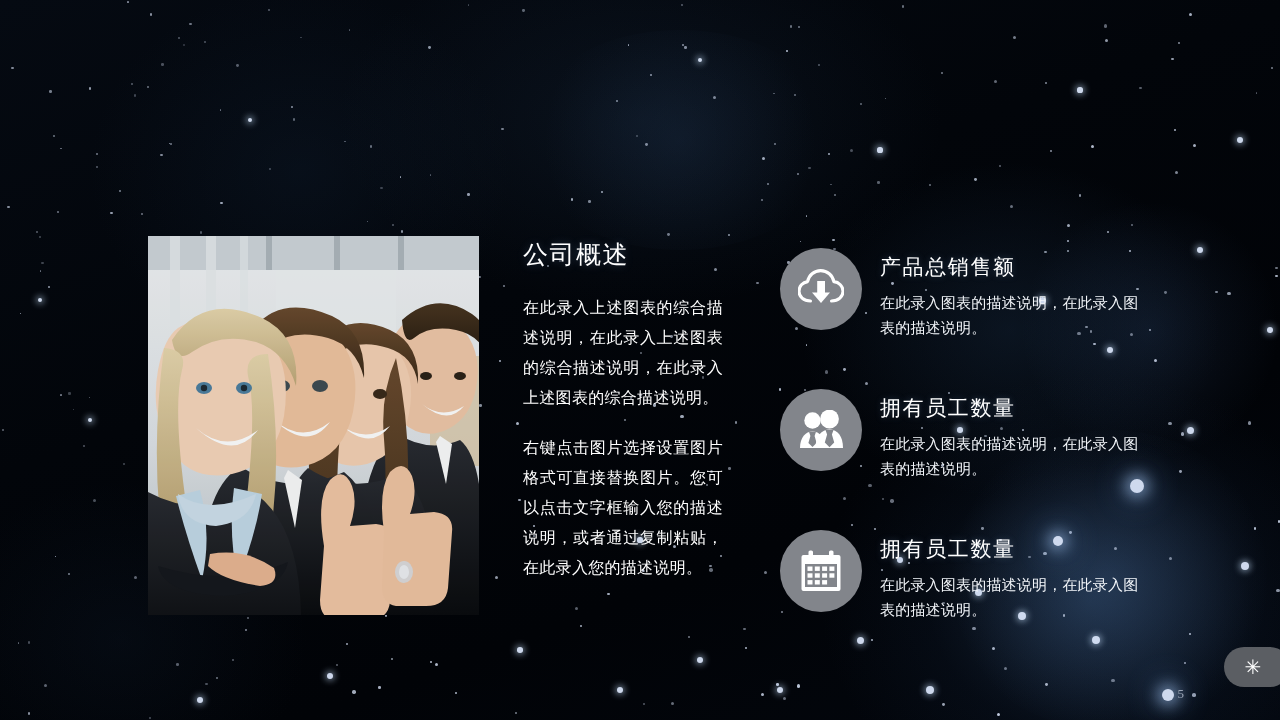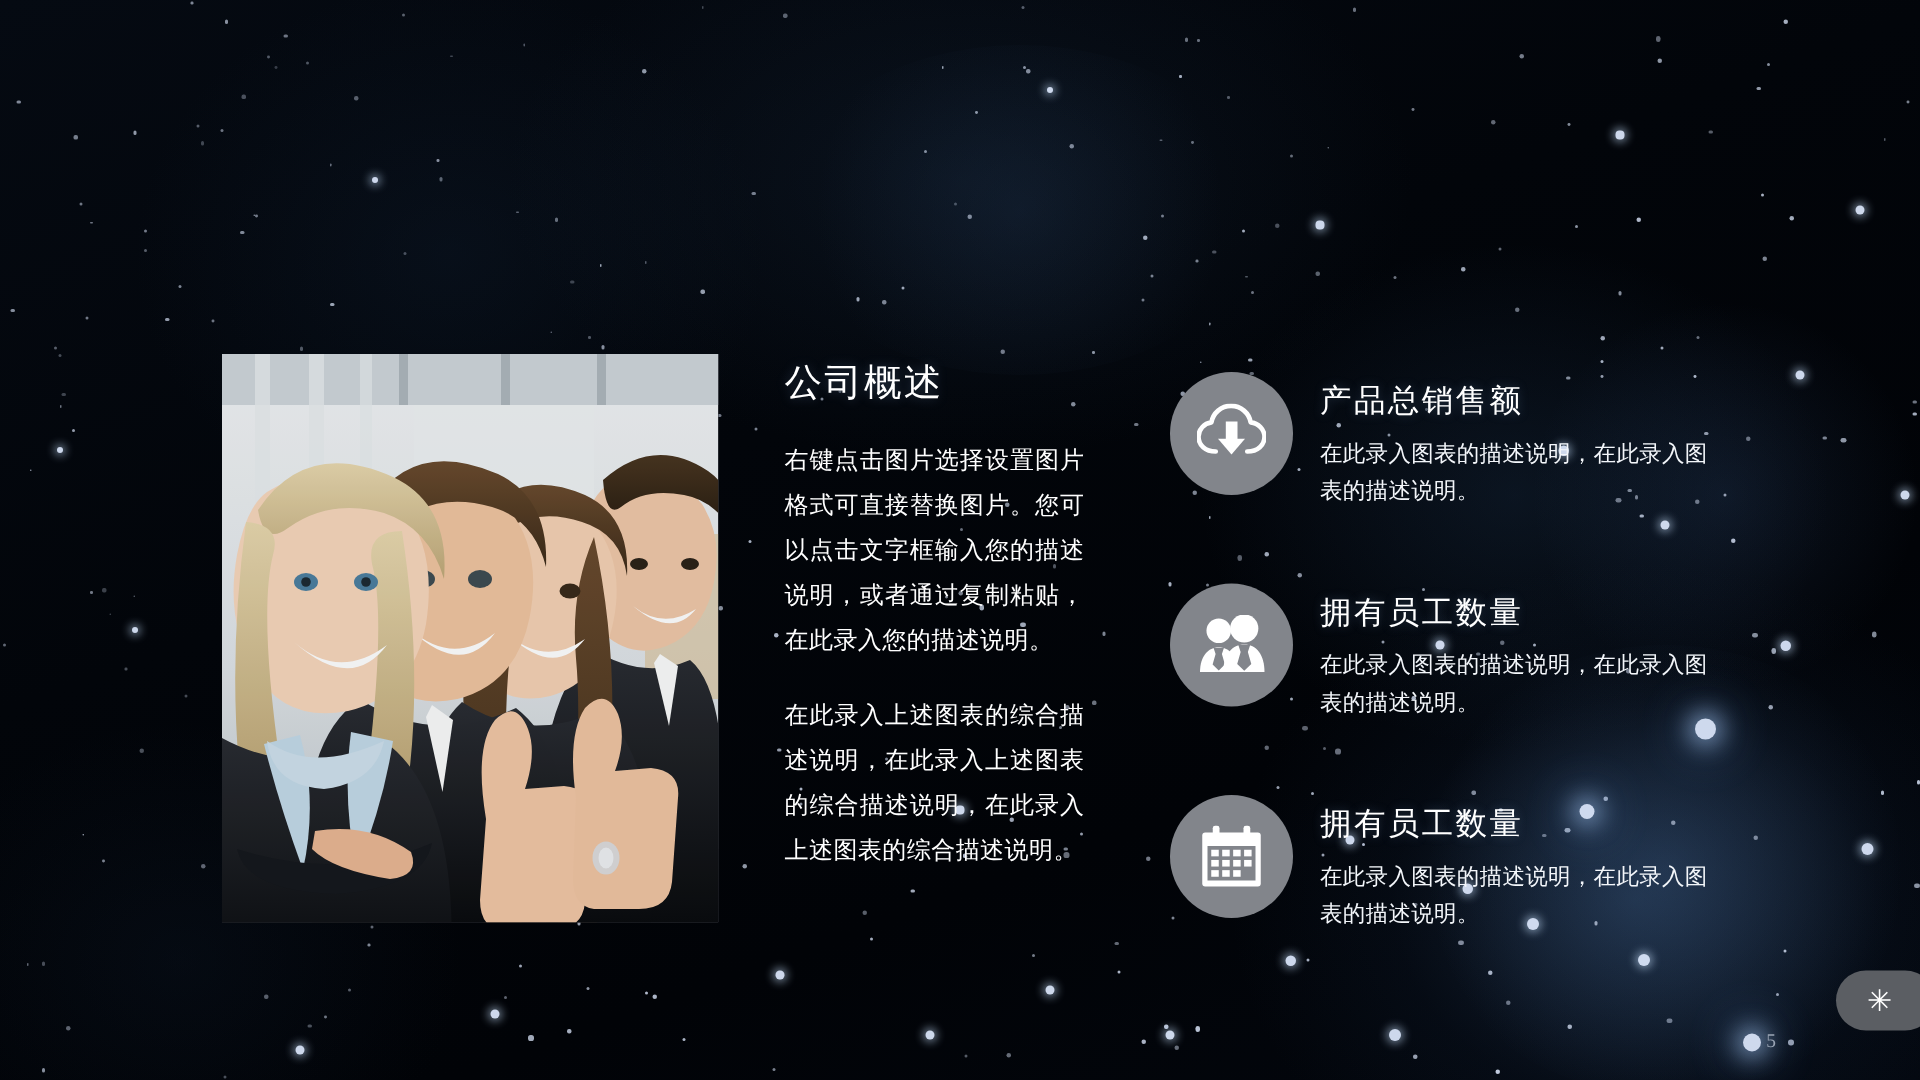--- a/index.html
+++ b/index.html
@@ -650,22 +650,22 @@
       <path d="M176 310 q-8 -48 6 -66 q14 -14 22 6 q6 16 -2 40 l26 -2 q20 2 18 20 l-4 58 q-2 18 -22 18 l-34 0 q-14 -2 -14 -20 Z" fill="#f2c6a5"></path>
       <path d="M236 296 q-6 -42 6 -60 q14 -14 22 4 q6 16 -2 38 l24 -2 q20 2 18 20 l-4 56 q-2 18 -22 18 l-30 0 q-14 -2 -14 -20 Z" fill="#f0c4a2"></path>
       <ellipse cx="256" cy="336" rx="9" ry="11" fill="#d9dde1" opacity="0.9"></ellipse>
       <ellipse cx="256" cy="336" rx="5" ry="7" fill="#eef1f4" opacity="0.9"></ellipse>
       <rect x="0" y="0" width="331" height="379" fill="rgba(8,12,20,0.06)"></rect>
     </svg>
   </div>
 
   <div class="desc-col">
     <div class="desc-heading">公司概述</div>
+    <p class="desc-p">在此录入上述图表的综合描述说明，在此录入上述图表的综合描述说明，在此录入上述图表的综合描述说明。</p>
     <p class="desc-p">右键点击图片选择设置图片格式可直接替换图片。您可以点击文字框输入您的描述说明，或者通过复制粘贴，在此录入您的描述说明。</p>
-    <p class="desc-p">在此录入上述图表的综合描述说明，在此录入上述图表的综合描述说明，在此录入上述图表的综合描述说明。</p>
   </div>
 
   <div class="features">
 
     <div class="feature">
       <div class="feature-icon">
         <svg width="46" height="40" viewBox="0 0 46 40">
           <path d="M12.5 32 C5.5 32 1 27.6 1 22.2 C1 17.3 4.7 13.3 9.6 12.6 C10.7 6.3 16.1 1.6 22.7 1.6 C29.3 1.6 34.7 6.3 35.8 12.6 C40.9 13.1 45 17.2 45 22.2 C45 27.6 40.5 32 33.5 32" fill="none" stroke="#ffffff" stroke-width="3.1" stroke-linecap="round" stroke-linejoin="round"></path>
           <rect x="19.2" y="12" width="7.8" height="13.5" fill="#ffffff"></rect>
           <path d="M14 23.5 L23 34 L32 23.5 Z" fill="#ffffff"></path>

